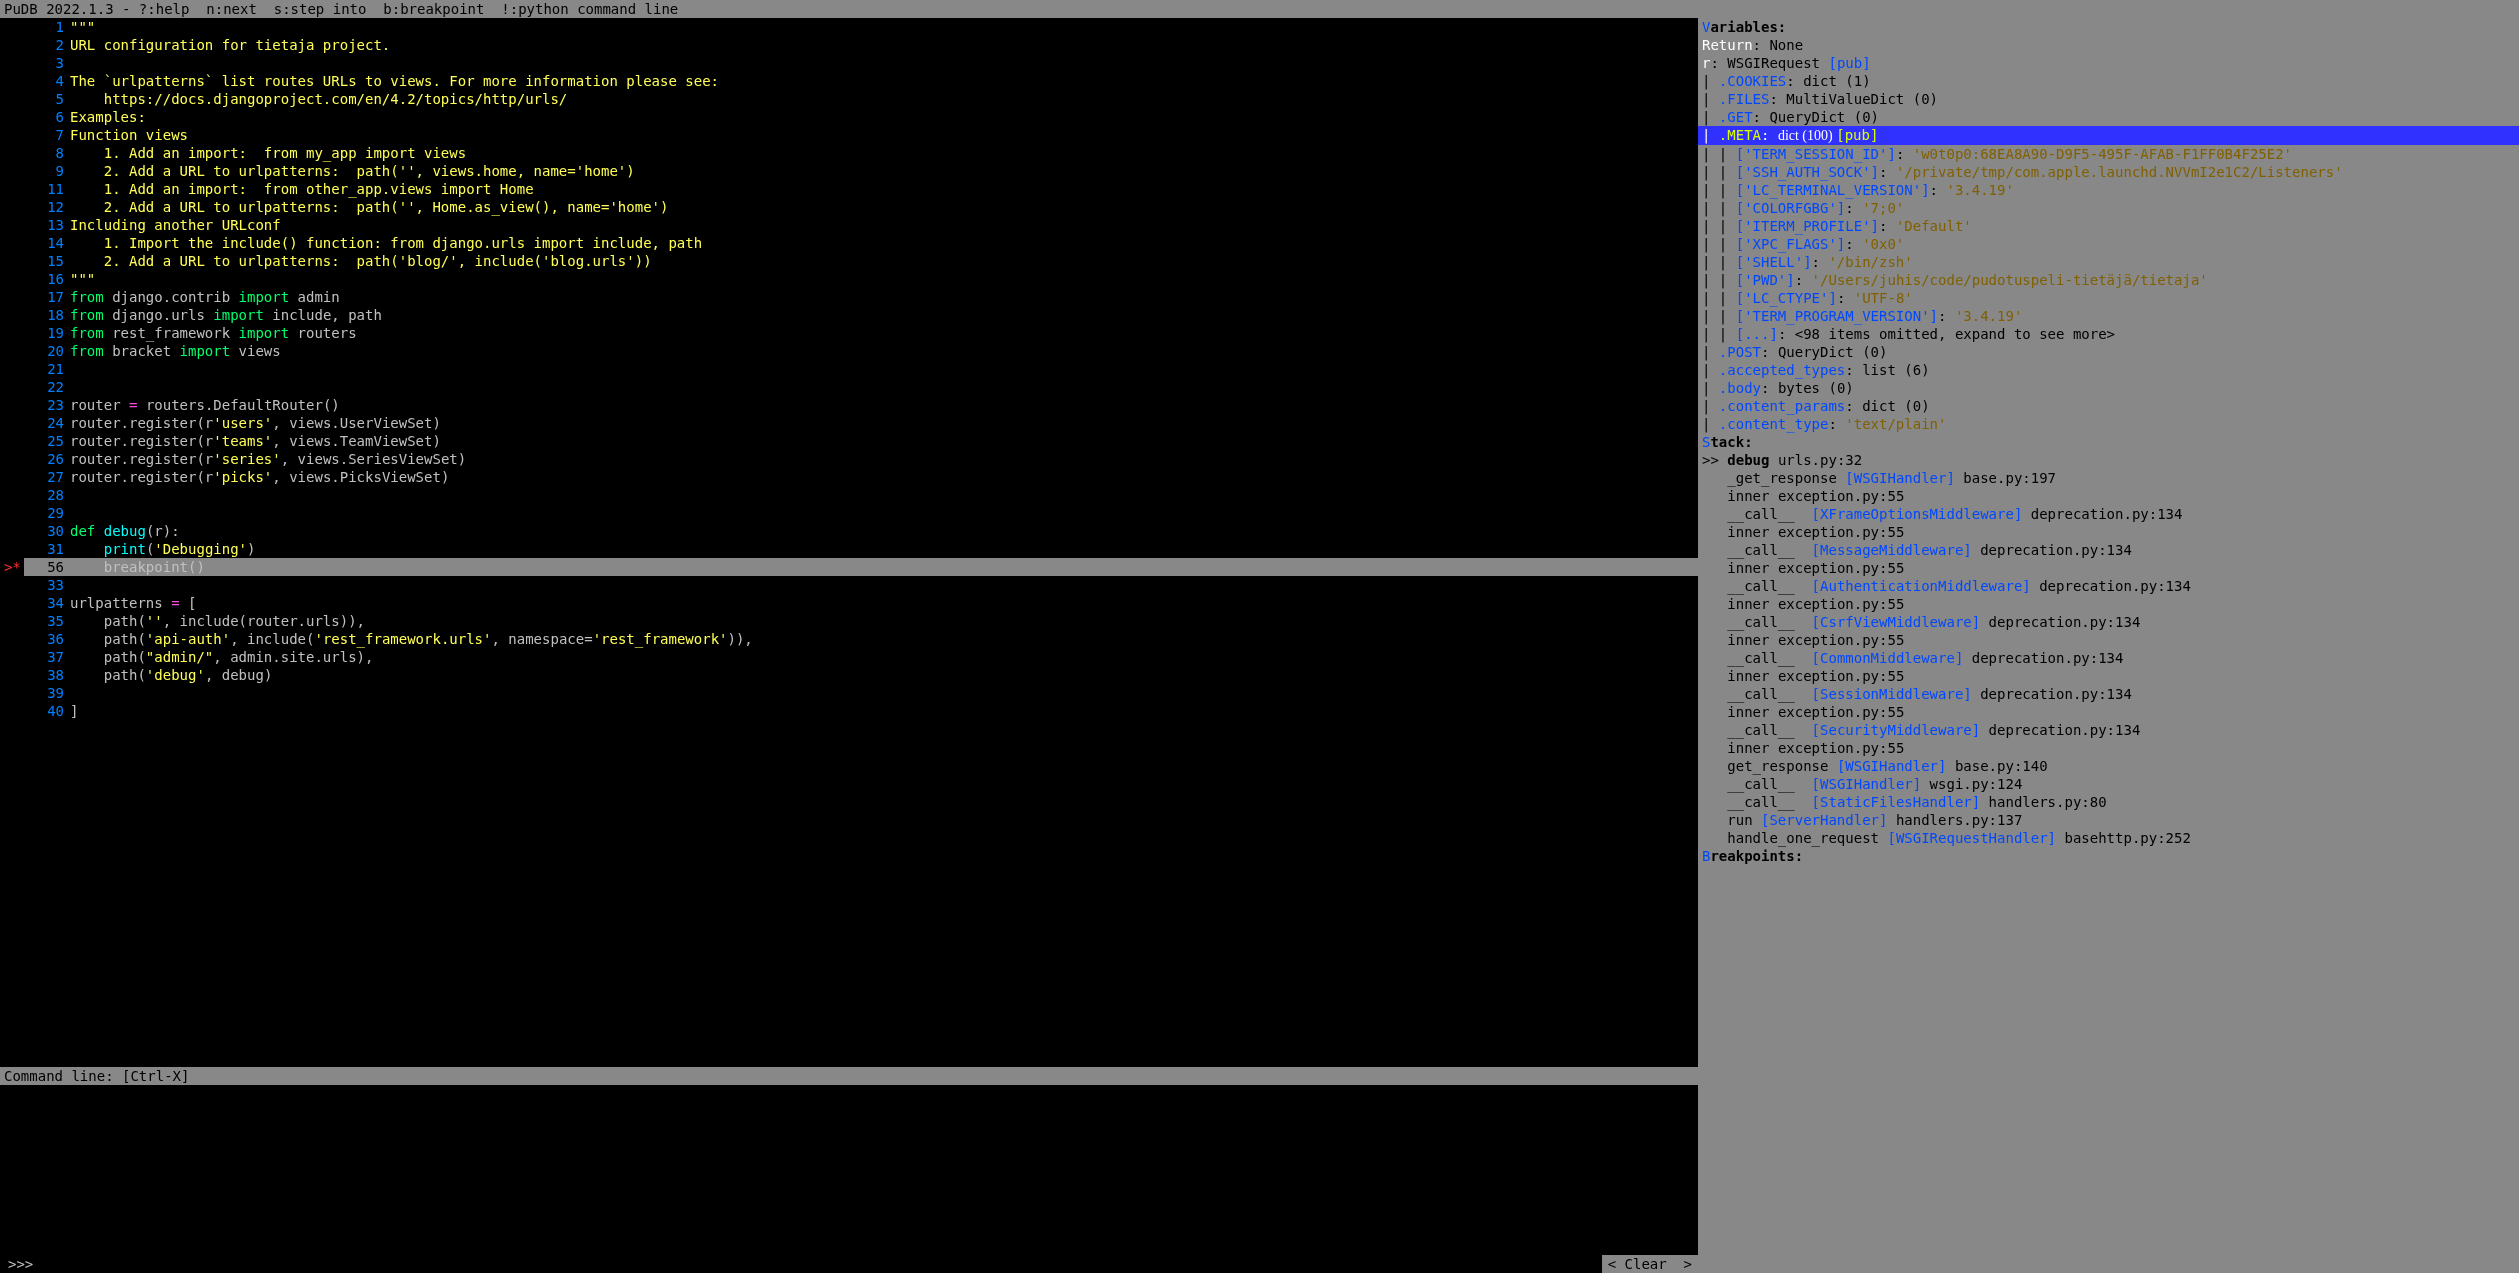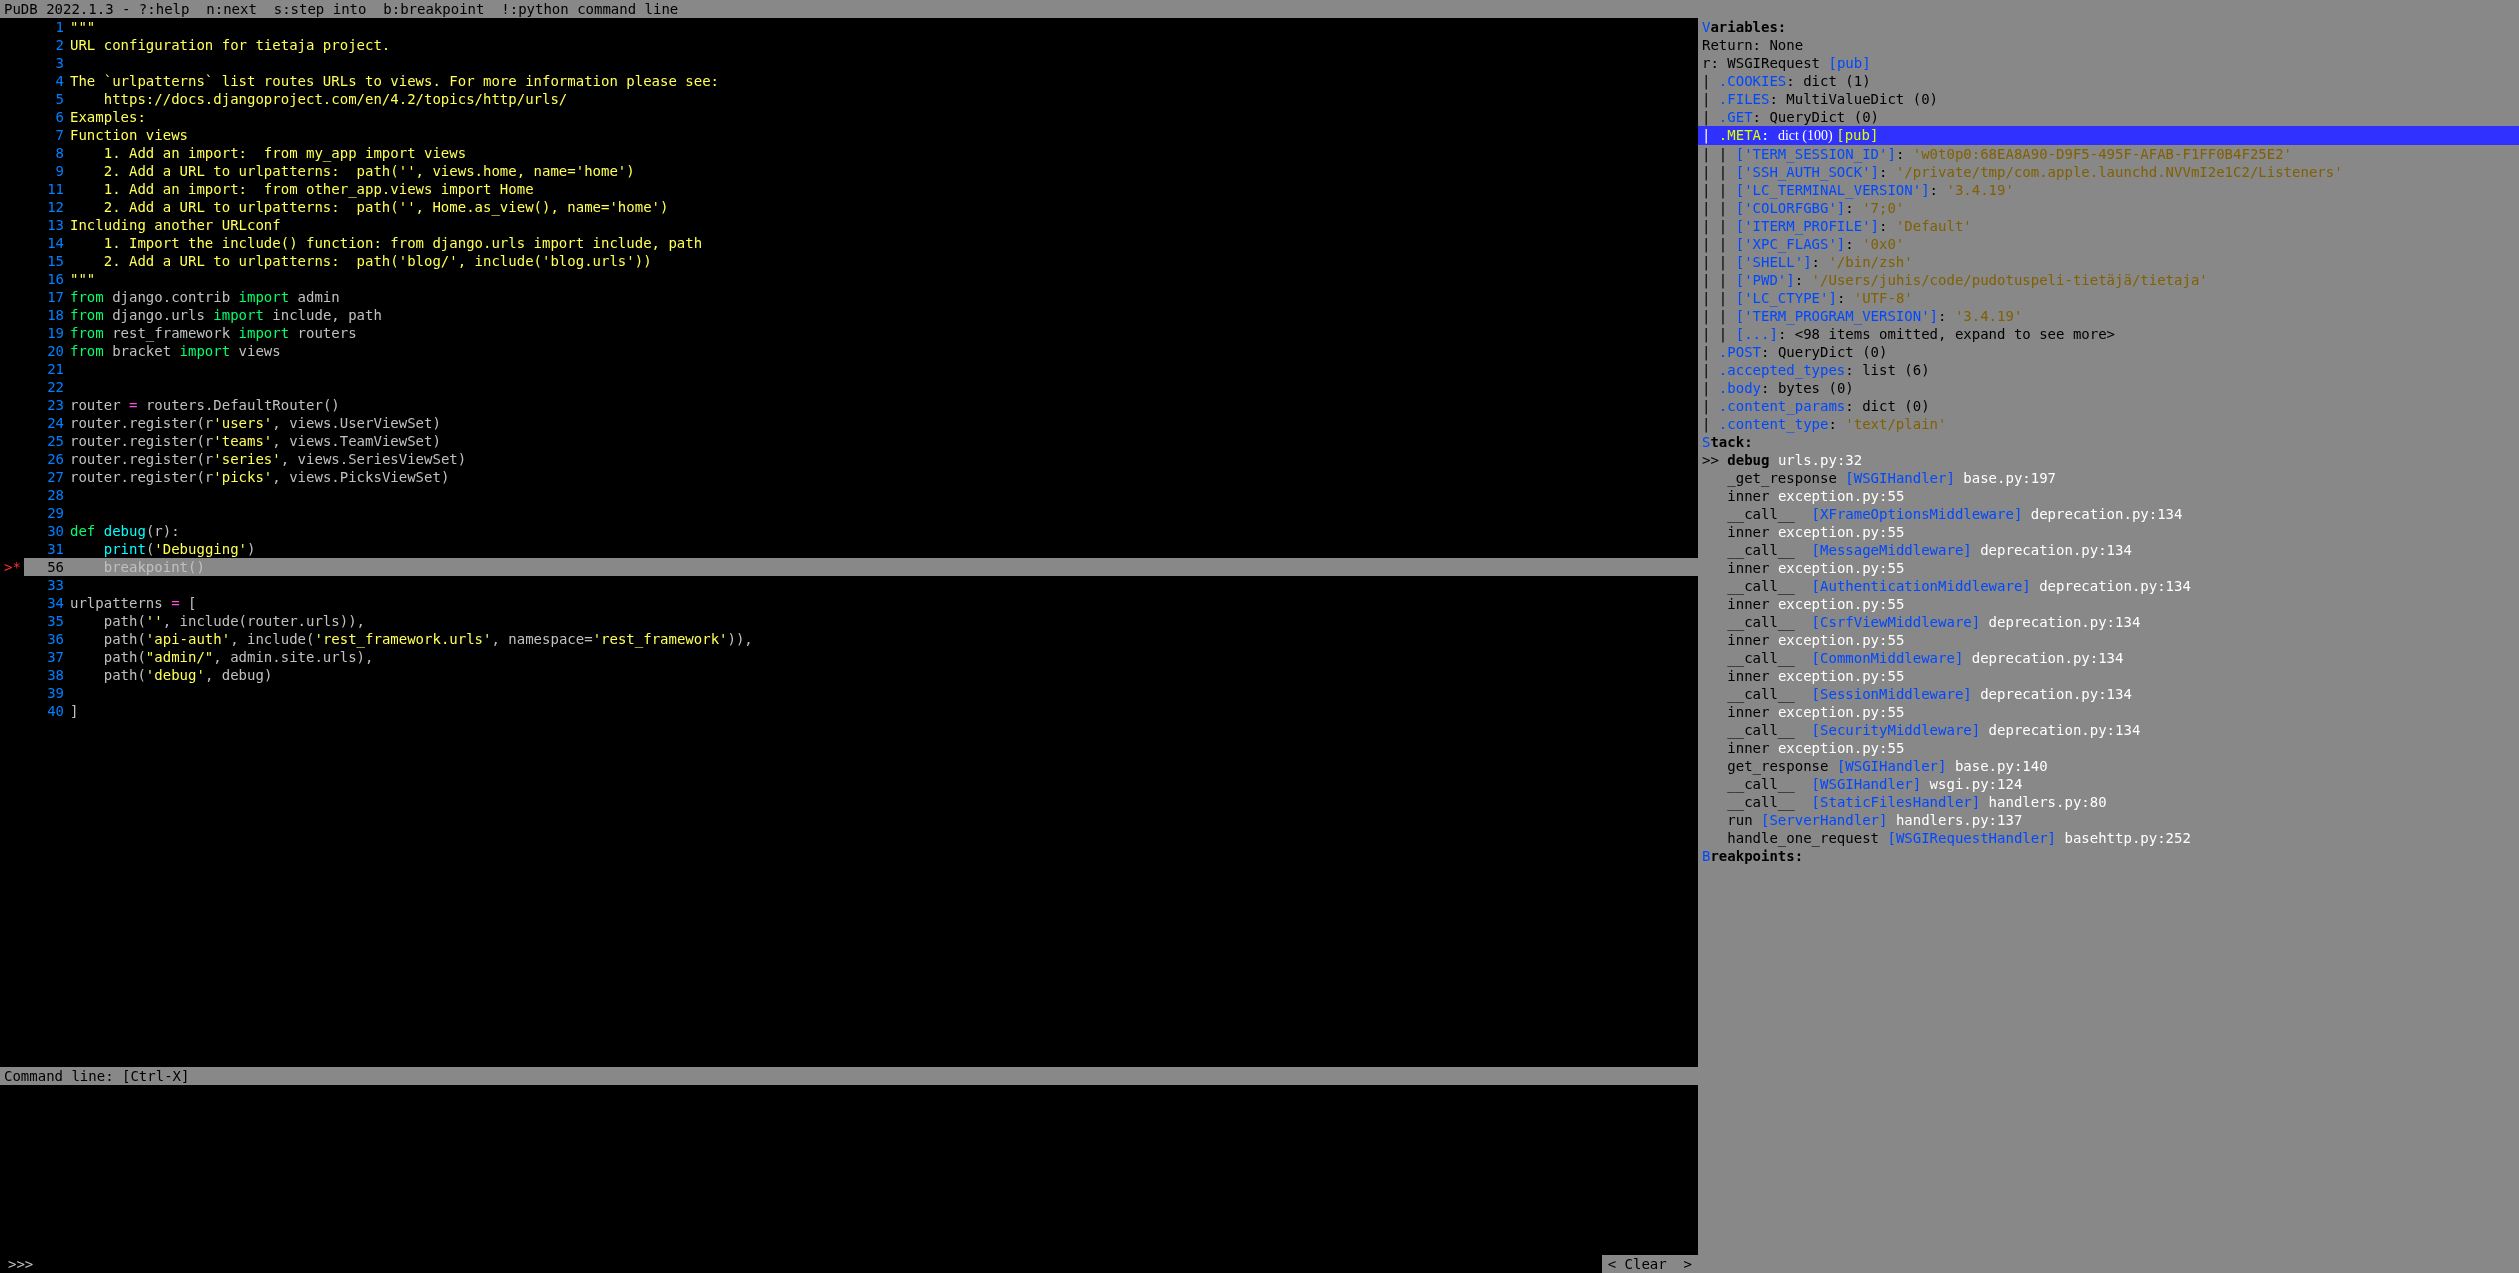--- a/index.html
+++ b/index.html
@@ -59,35 +59,35 @@
 
 .section-header {
   background: #888; color: #0048ff; padding: 0 4px; height: 18px;
 }
 .section-header .rest { color: #000; font-weight: bold; }
 .vars {
   background: #888; color: #000; overflow: hidden;
 }
 .var-line { white-space: pre; padding-left: 4px; }
 .var-key { color: #0048ff; }
-.var-key-g { color: #000000; }
+.var-key-g { color: #ffffff; }
 .var-pub { color: #0048ff; }
 .var-val { color: #000; }
 .var-val-y { color: #806000; }
 .var-hi-line { background: #3030ff; color: #fff; }
 .var-hi-line .var-key { color: #dcff00; }
 .var-hi-line .var-val { color: #fff; font-family: Liberation Serif, serif; }
 .var-hi-line .var-pub { color: #dcff00; }
 .stack { background: #888; color: #000; overflow: hidden; }
 .stack-line { white-space: pre; padding-left: 4px; }
 .stack-cur { color: #000; }
 .stack-cur .fn { color: #000; font-weight: bold; }
 .stack .fn { color: #000; }
 .stack .cls { color: #0048ff; }
-.stack .loc { color: #ffffff; }
+.stack .loc { color: #000000; }
 .bp-area { background: #888; flex: 1; }
 </style>
 </head>
 <body>
 
 <div class="app">
   <div class="top-help"><span class="hl">PuDB 2022.1.3 - </span><span class="hl">?:help  n:next  s:step into  b:breakpoint  !:python command line</span></div>
   <div class="main">
     <div class="left-col">
       <div class="code-area" id="code-area">

